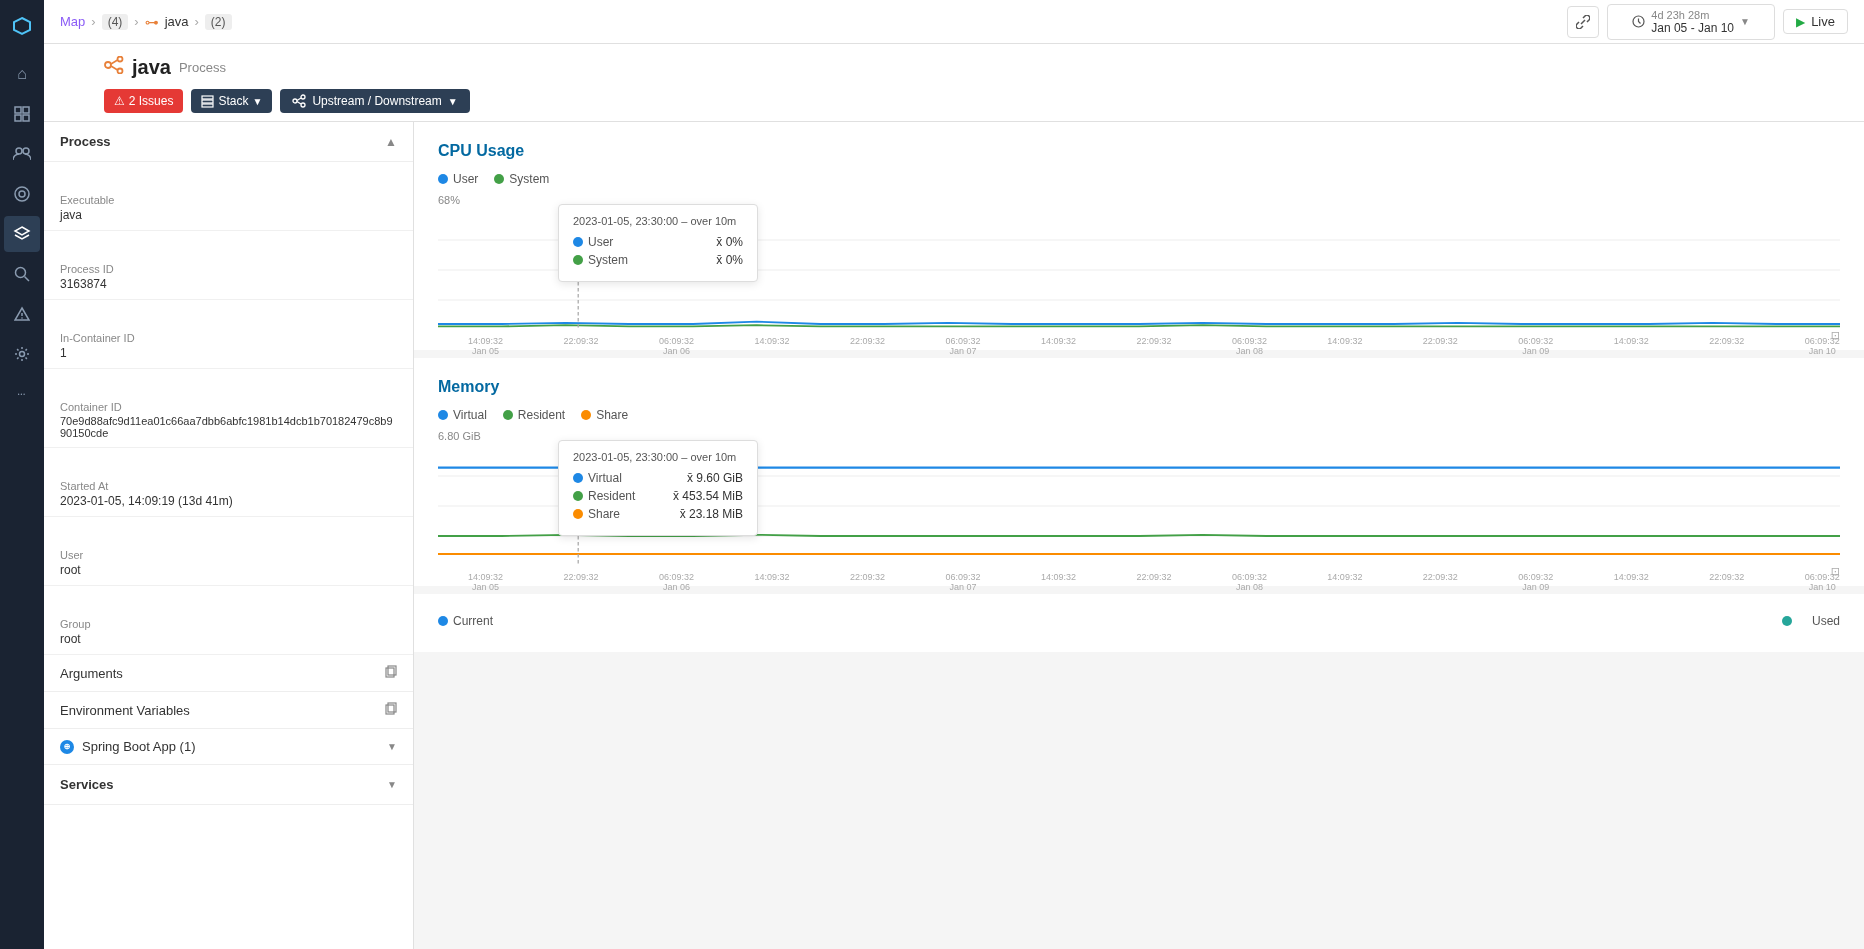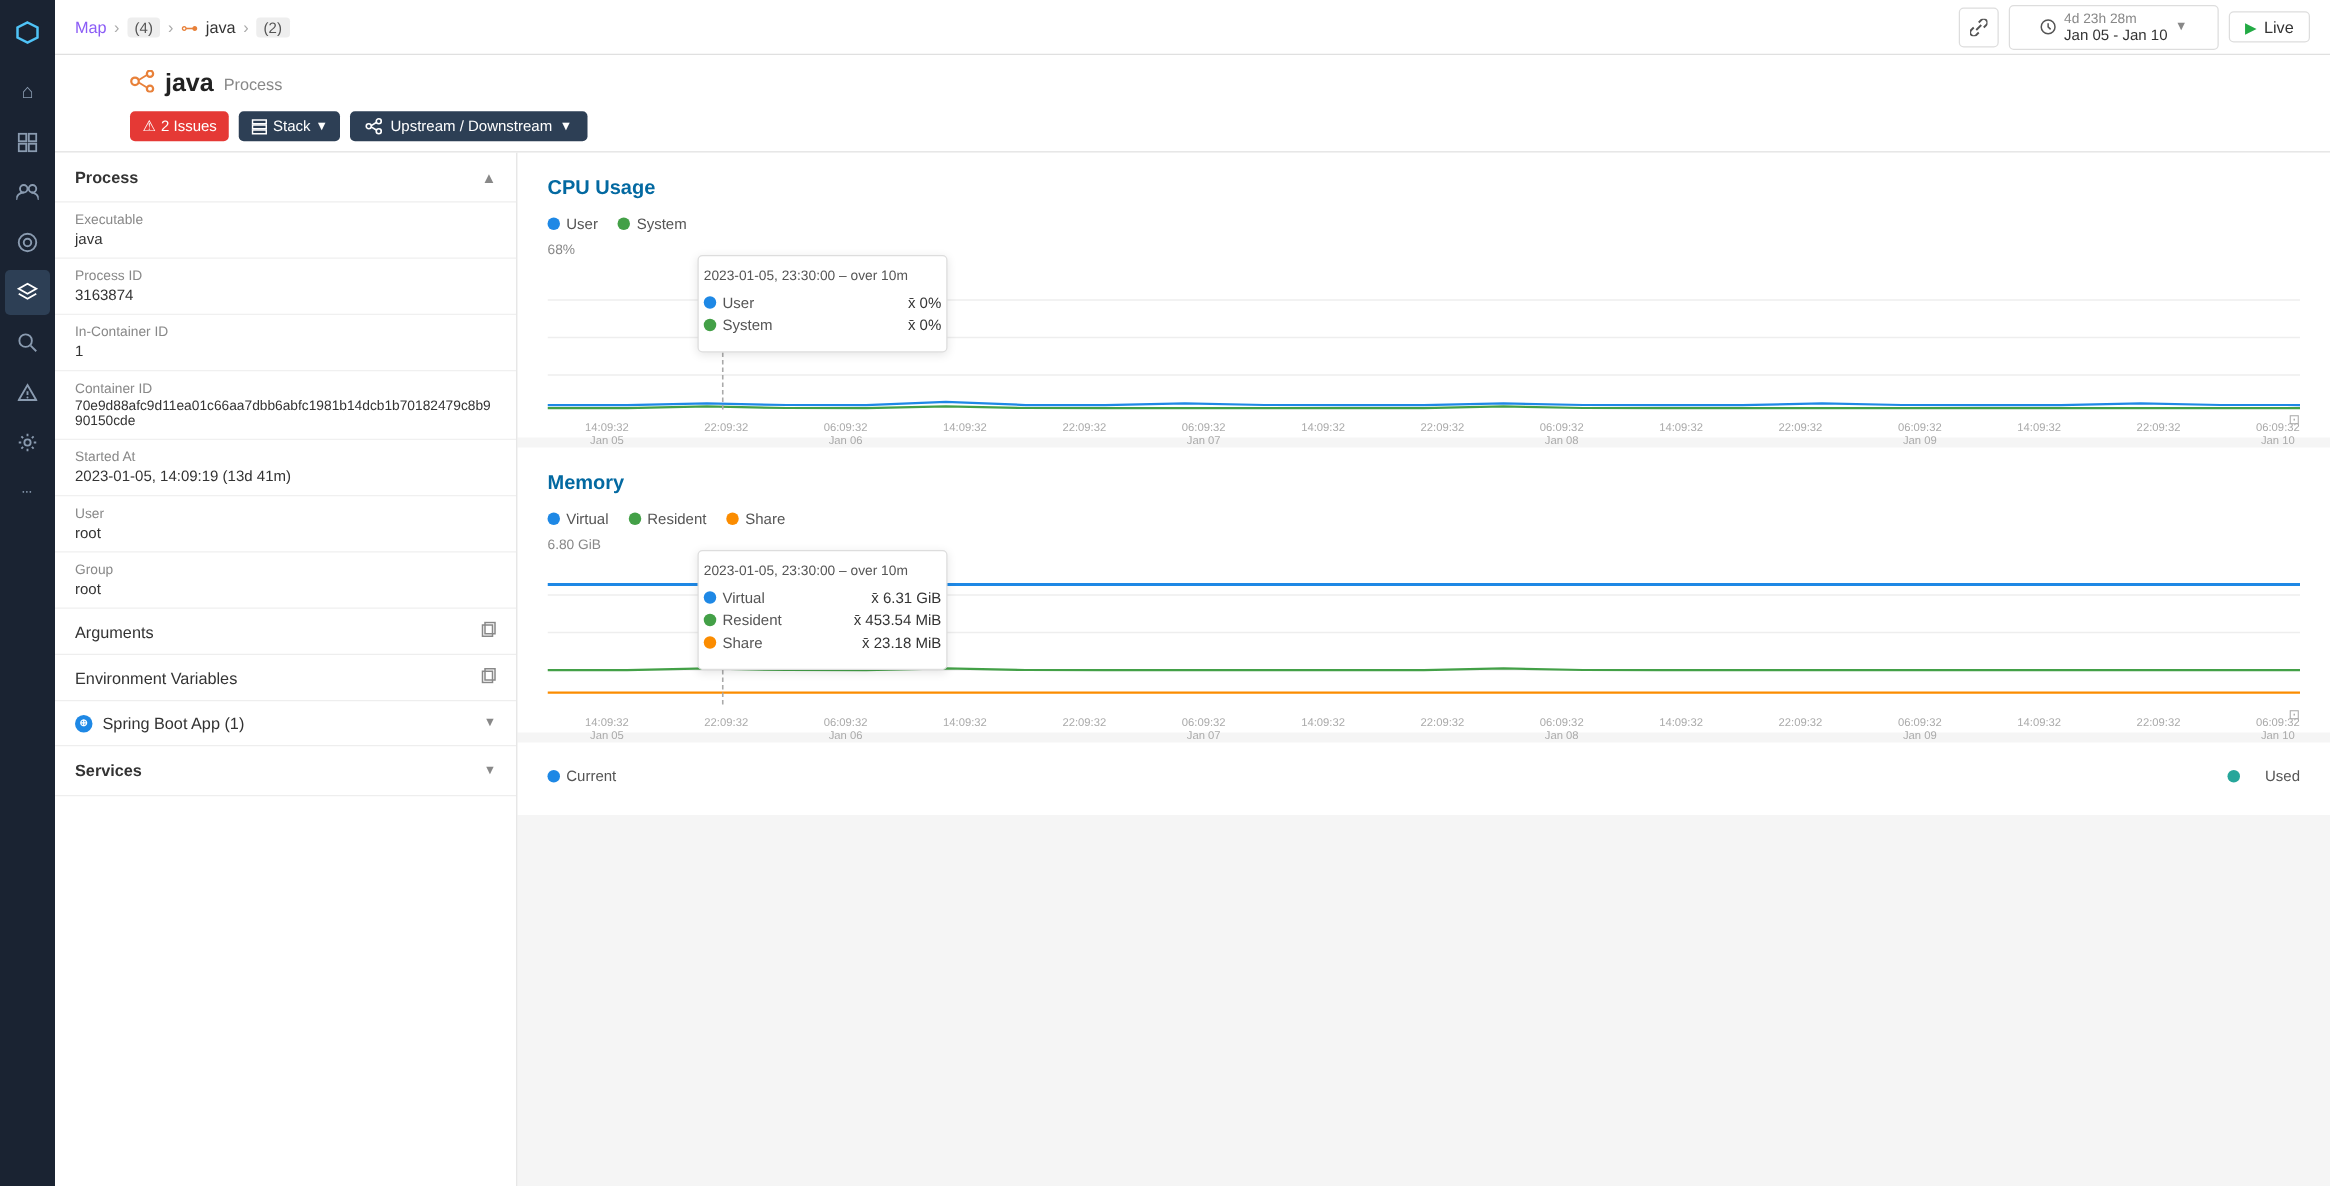--- a/index.html
+++ b/index.html
@@ -198,20 +198,21 @@
 
     .info-item {
       padding: 8px 16px;
       border-bottom: 1px solid #f0f0f0;
     }
     .info-label {
       font-size: 11px;
       color: #888;
       margin-bottom: 2px;
       font-weight: 500;
+      margin-top: 24px;
     }
     .info-value {
       font-size: 12px;
       color: #333;
       word-break: break-all;
     }
 
     .section-row {
       display: flex;
       align-items: center;
@@ -323,21 +324,21 @@
     .x-label { text-align: center; min-width: 0; }
 
     
     .chart-tooltip {
       position: absolute;
       left: 120px;
       top: 10px;
       background: #fff;
       border: 1px solid #ddd;
       border-radius: 4px;
-      padding: 10px 4px;
+      padding: 10px 14px;
       font-size: 12px;
       z-index: 10;
       min-width: 200px;
       box-shadow: 0 2px 8px rgba(0,0,0,0.1);
     }
     .tooltip-time {
       font-size: 11px;
       color: #555;
       margin-bottom: 8px;
       font-weight: 500;
@@ -672,21 +673,21 @@
         <div class="chart-container">
           <span class="chart-y-label">6.80 GiB</span>
           
           <div class="chart-tooltip">
             <div class="tooltip-time">2023-01-05, 23:30:00 – over 10m</div>
             <div class="tooltip-row">
               <div class="tooltip-left">
                 <div class="legend-dot dot-blue"></div>
                 <span>Virtual</span>
               </div>
-              <span class="tooltip-val">x̄ 6.31 GiB</span>
+              <span class="tooltip-val">x̄ 9.60 GiB</span>
             </div>
             <div class="tooltip-row">
               <div class="tooltip-left">
                 <div class="legend-dot dot-green"></div>
                 <span>Resident</span>
               </div>
               <span class="tooltip-val">x̄ 453.54 MiB</span>
             </div>
             <div class="tooltip-row">
               <div class="tooltip-left">

